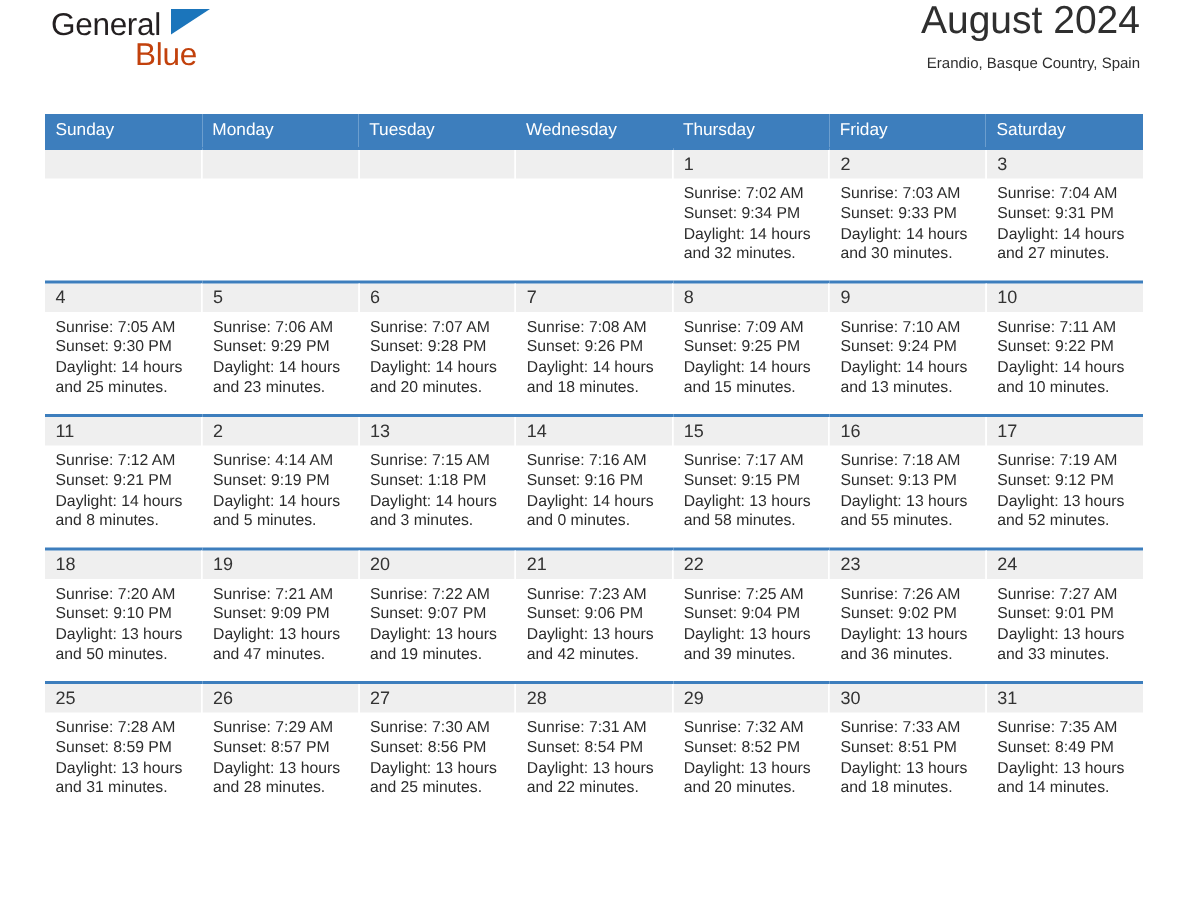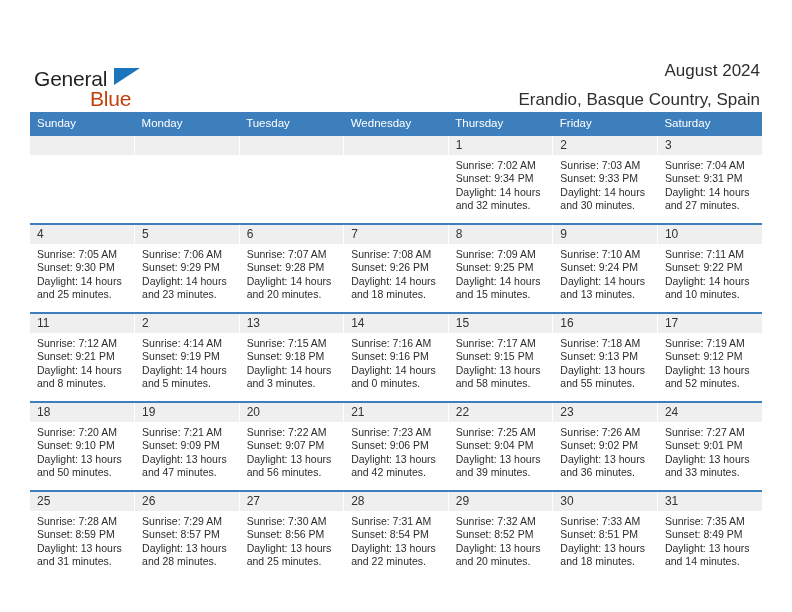--- a/index.html
+++ b/index.html
@@ -20,24 +20,22 @@
     height: 612px;
     box-sizing: border-box;
     padding: 0 30px;
   }
 
   
   .header {
     display: flex;
     align-items: flex-start;
     justify-content: space-between;
-    padding-top: 26px;
     height: 72px;
     box-sizing: border-box;
-    margin-top: 36px;
   }
   .logo {
     position: relative;
     width: 140px;
     height: 52px;
     line-height: 1;
   }
   .logo-general {
     position: absolute;
     left: 4px;
@@ -61,28 +59,28 @@
     top: 26px;
     font-size: 21px;
     color: #c2410c;
     letter-spacing: -0.2px;
   }
   .title-block {
     text-align: right;
     padding-right: 2px;
   }
   .cal-title {
-    font-size: 17px;
+    font-size: 26px;
     color: #2f2f2f;
     line-height: 1.05;
     font-weight: normal;
     margin: 0;
   }
   .cal-subtitle {
-    font-size: 17px;
+    font-size: 10px;
     color: #2f2f2f;
     margin-top: 10px;
   }
 
   
   .calendar {
     width: 732px;
     border-collapse: collapse;
     table-layout: fixed;
     margin-top: 4px;
@@ -280,21 +278,21 @@
               <div>Sunrise: 4:14 AM</div>
               <div>Sunset: 9:19 PM</div>
               <div>Daylight: 14 hours</div>
               <div>and 5 minutes.</div>
             </div>
           </td>
           <td class="">
             <span class="daynum">13</span>
             <div class="detail">
               <div>Sunrise: 7:15 AM</div>
-              <div>Sunset: 9:18 PM</div>
+              <div>Sunset: 1:18 PM</div>
               <div>Daylight: 14 hours</div>
               <div>and 3 minutes.</div>
             </div>
           </td>
           <td class="">
             <span class="daynum">14</span>
             <div class="detail">
               <div>Sunrise: 7:16 AM</div>
               <div>Sunset: 9:16 PM</div>
               <div>Daylight: 14 hours</div>
@@ -347,21 +345,21 @@
               <div>Daylight: 13 hours</div>
               <div>and 47 minutes.</div>
             </div>
           </td>
           <td class="">
             <span class="daynum">20</span>
             <div class="detail">
               <div>Sunrise: 7:22 AM</div>
               <div>Sunset: 9:07 PM</div>
               <div>Daylight: 13 hours</div>
-              <div>and 56 minutes.</div>
+              <div>and 19 minutes.</div>
             </div>
           </td>
           <td class="">
             <span class="daynum">21</span>
             <div class="detail">
               <div>Sunrise: 7:23 AM</div>
               <div>Sunset: 9:06 PM</div>
               <div>Daylight: 13 hours</div>
               <div>and 42 minutes.</div>
             </div>

